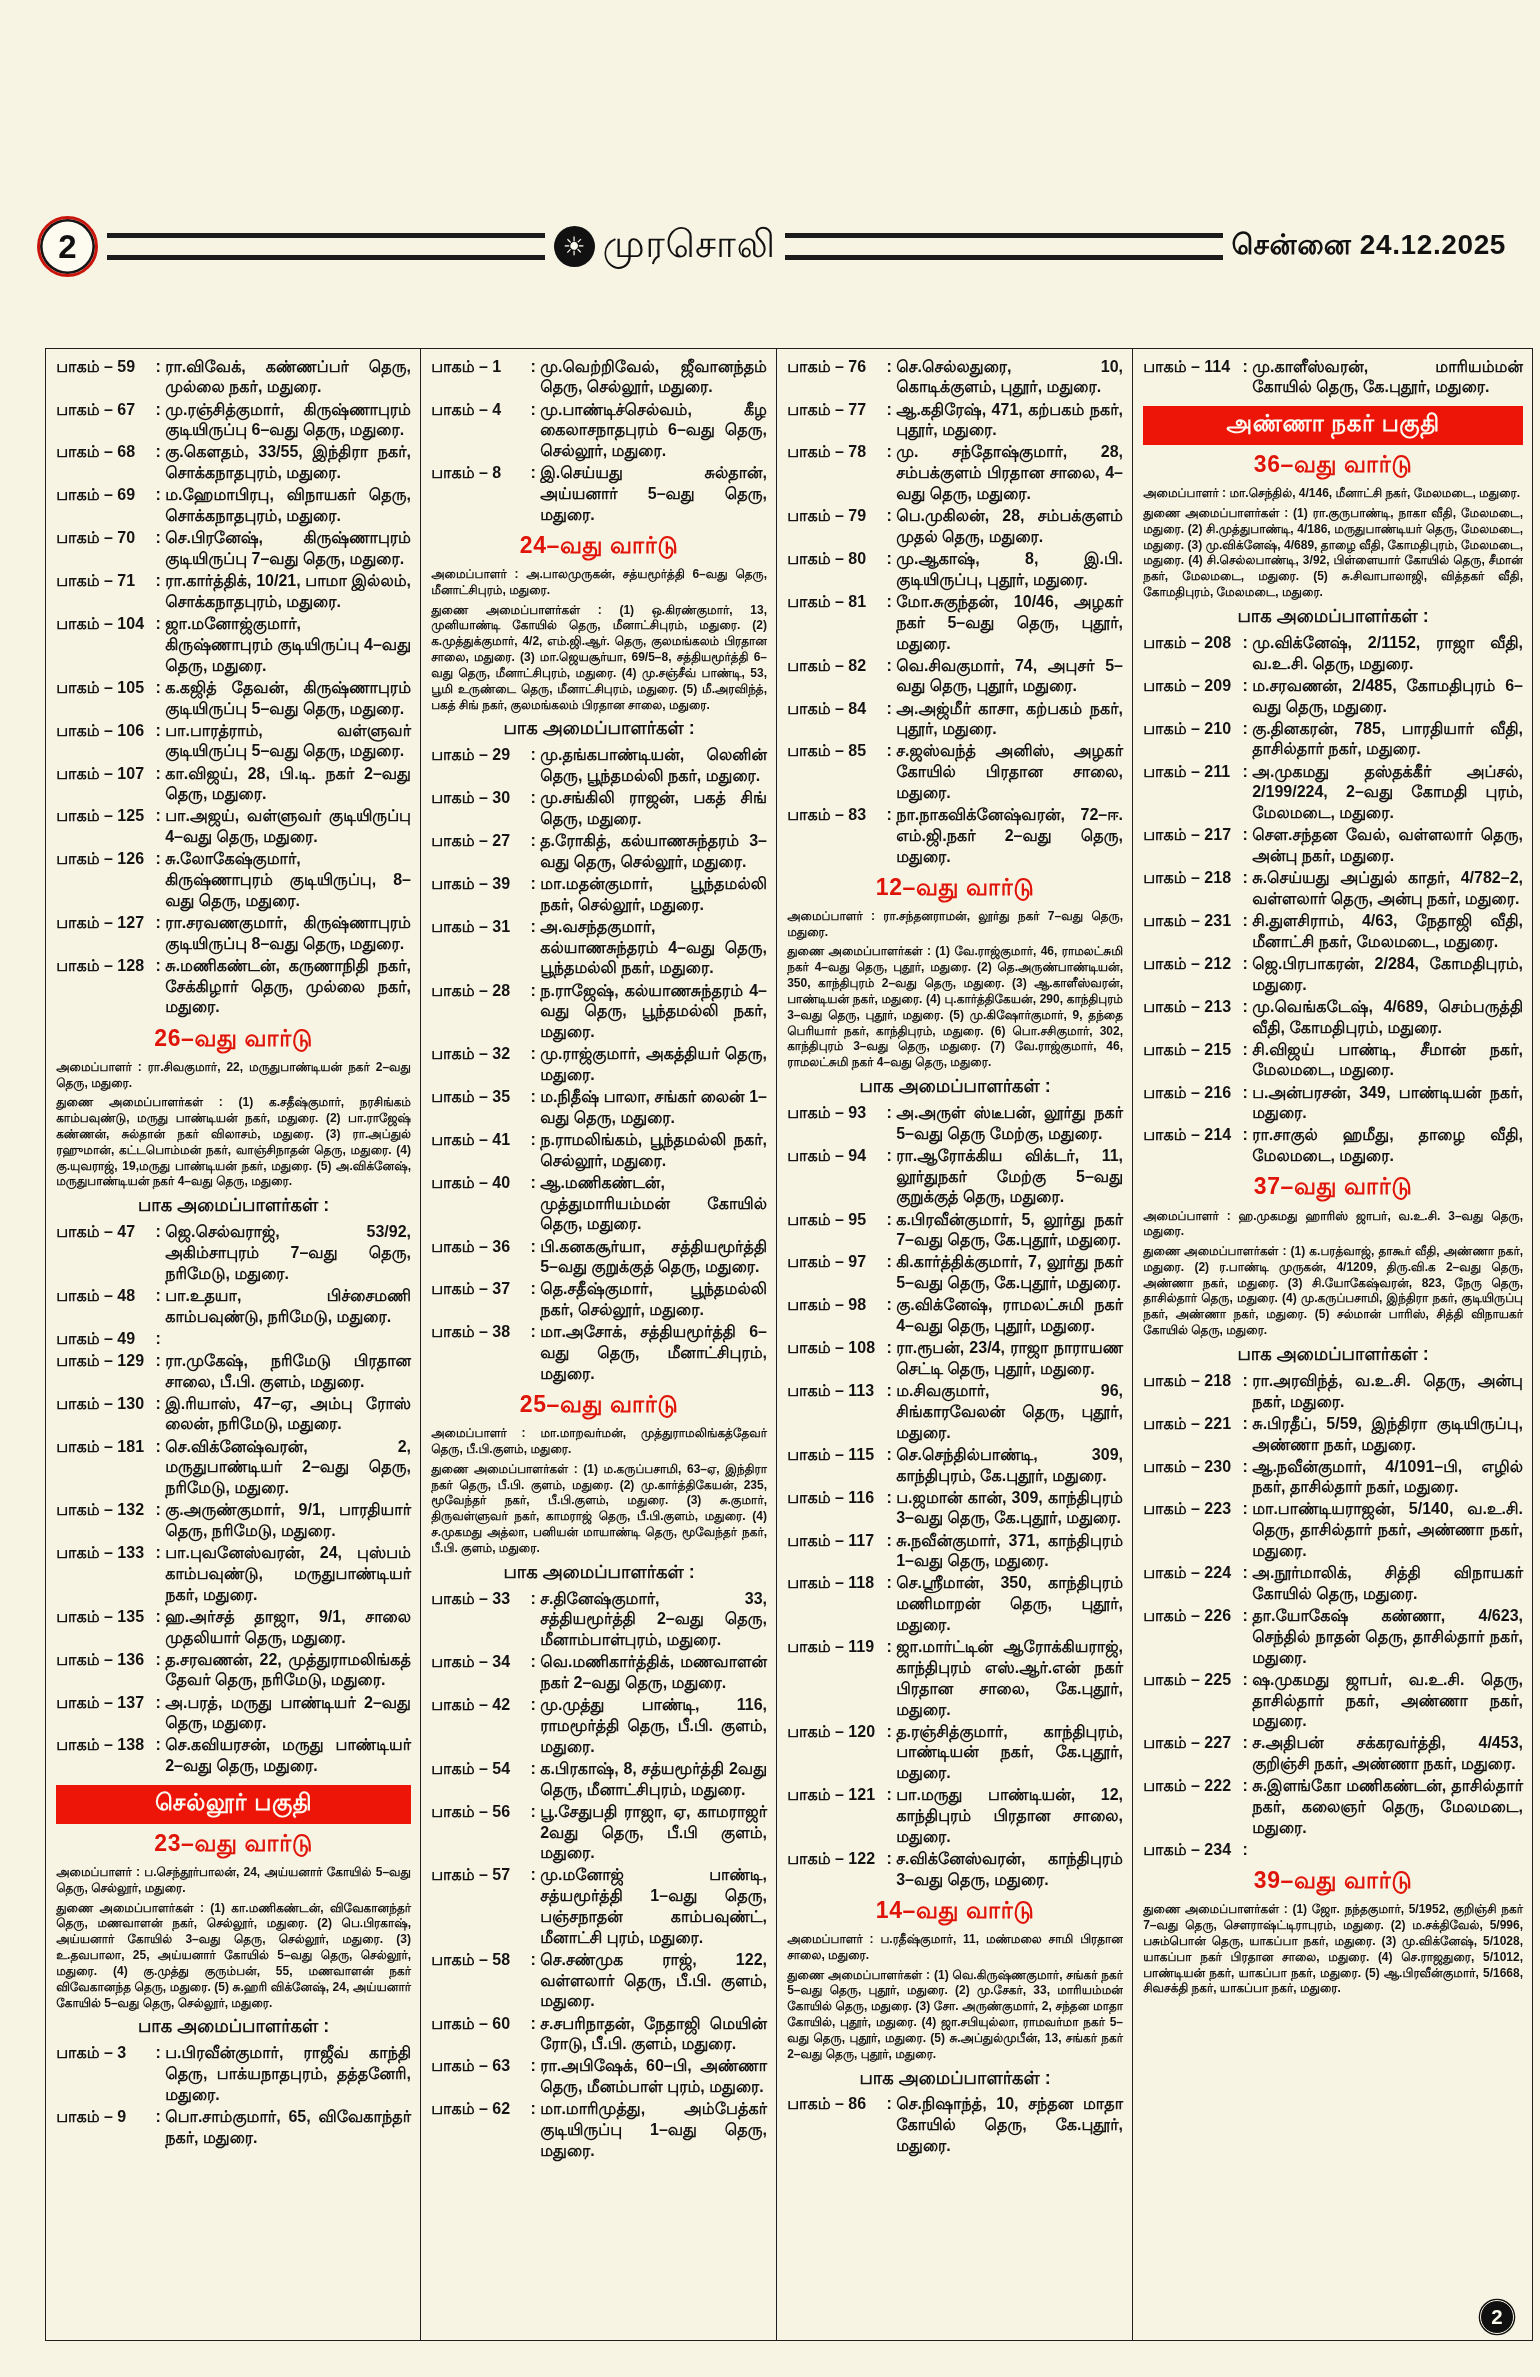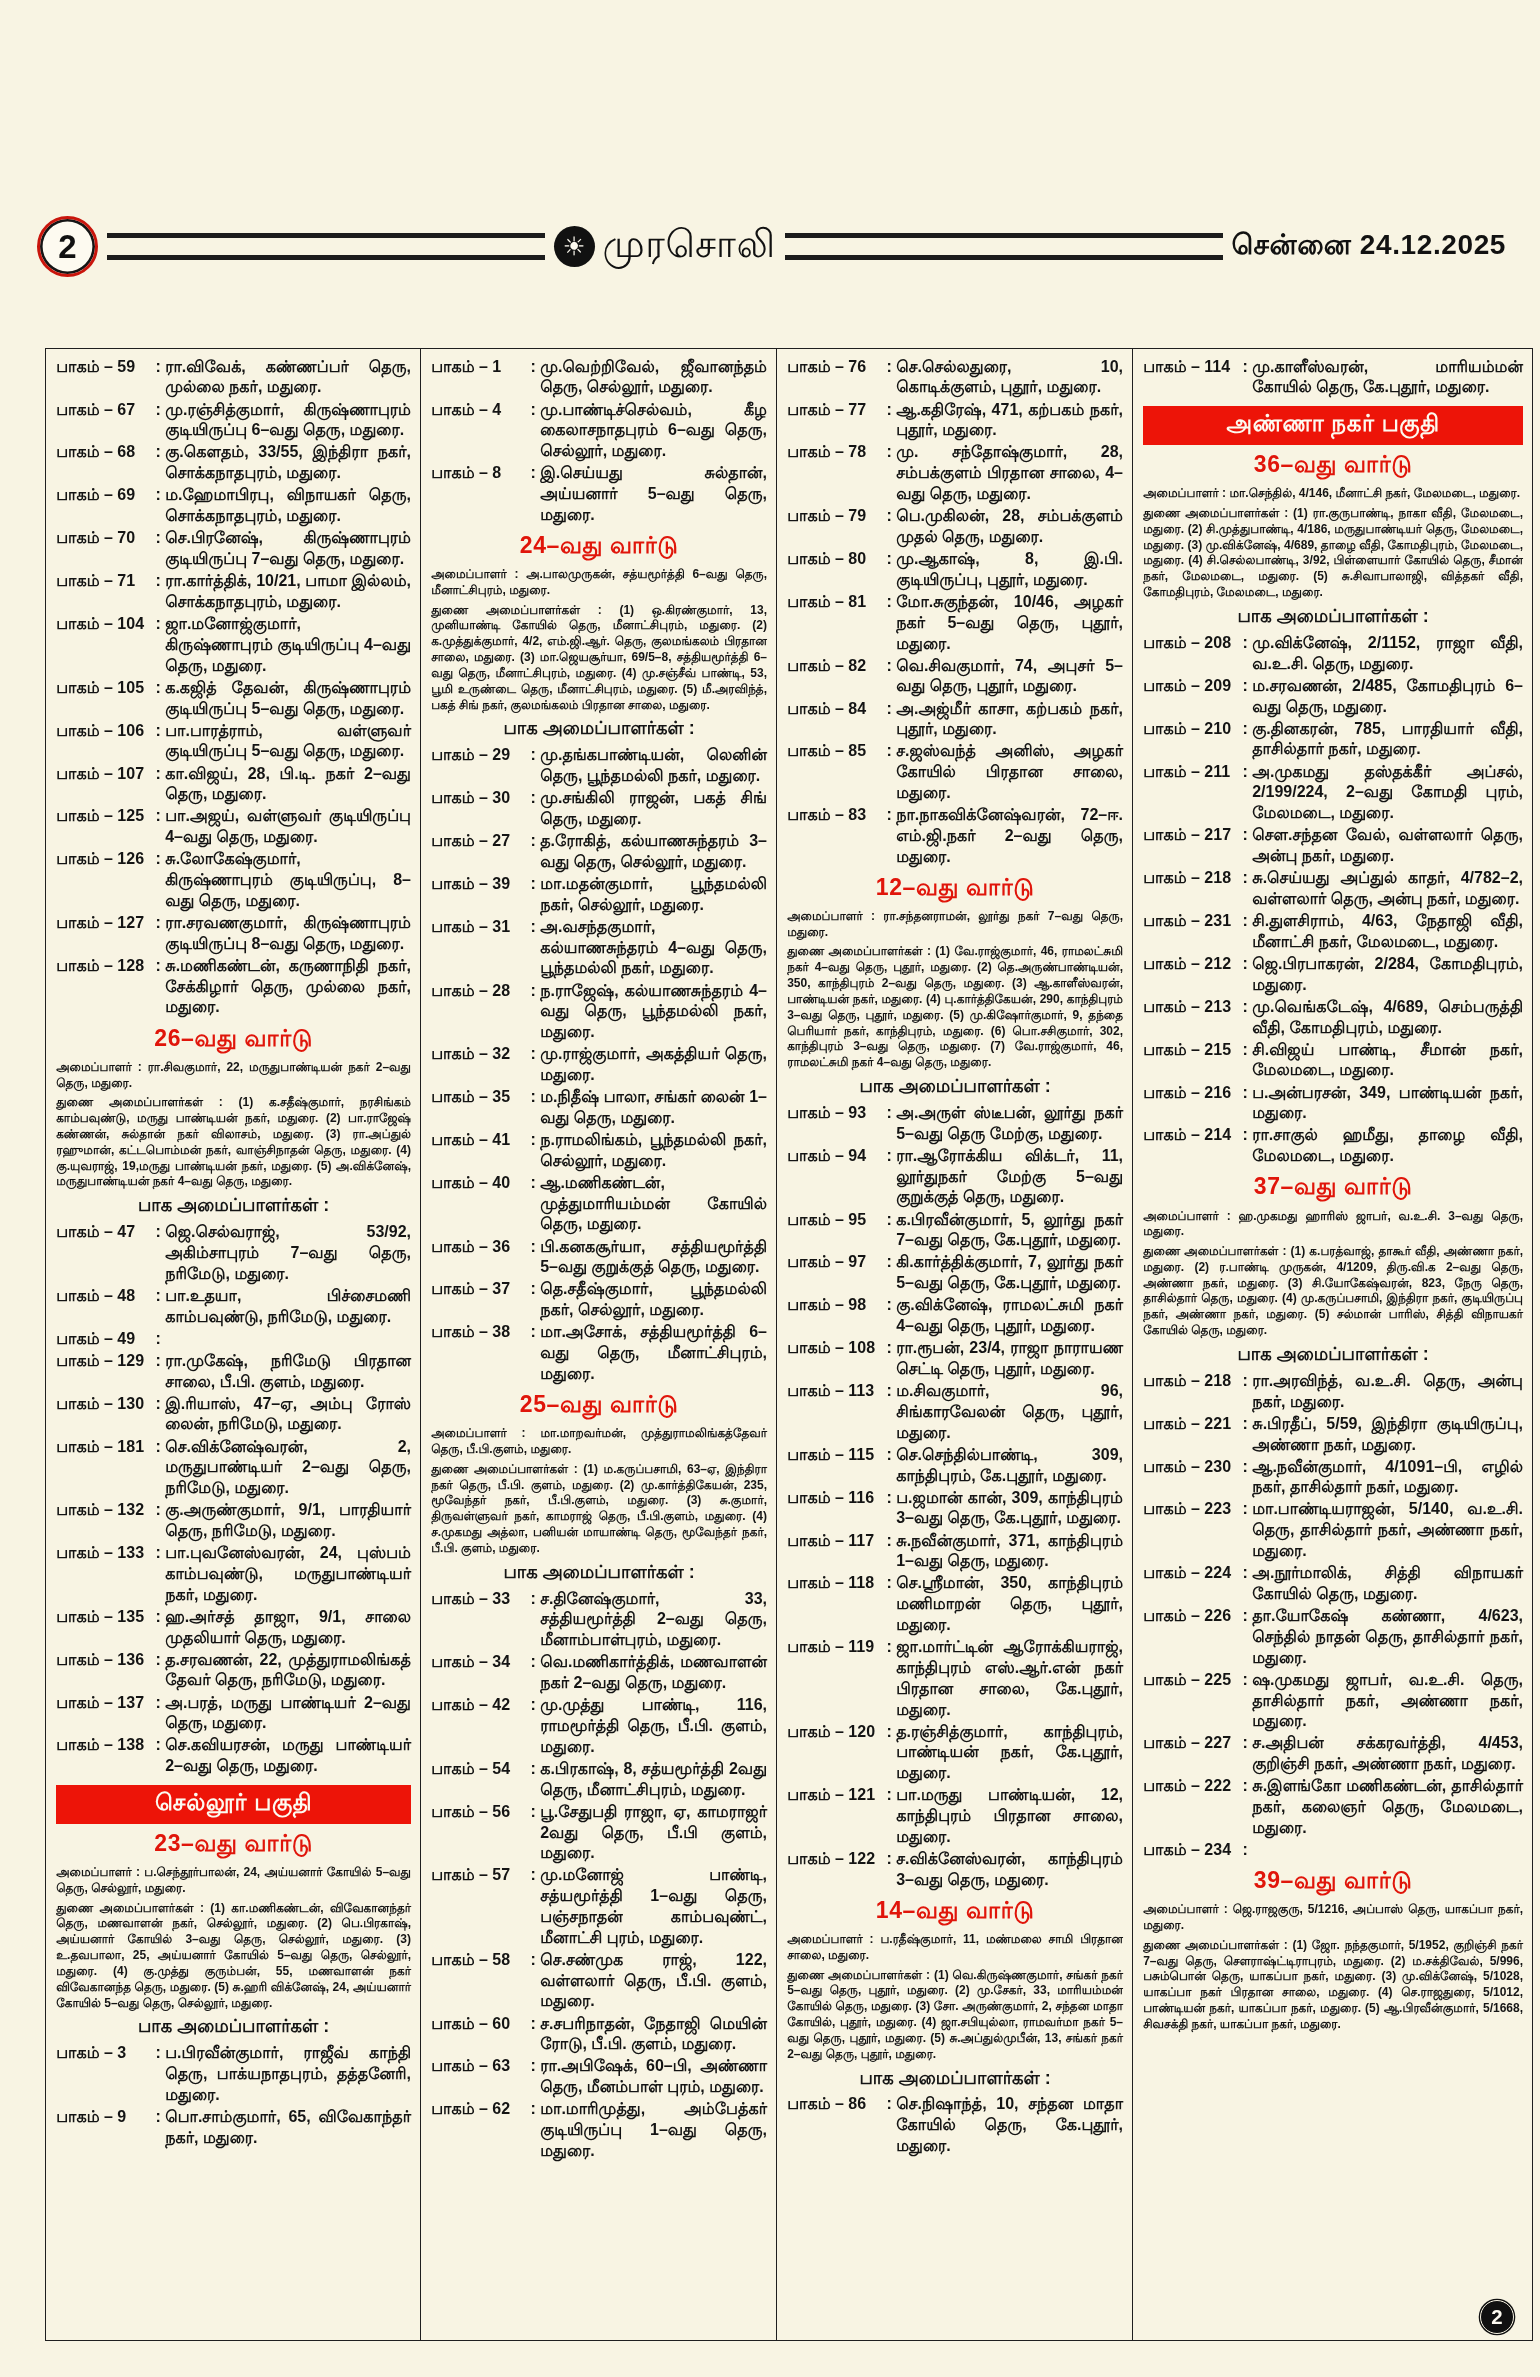--- a/index.html
+++ b/index.html
@@ -631,21 +631,20 @@
       <div class="entry">
         <span class="enum">பாகம் – 222</span>
         <span class="ecolon">:</span>
         <span class="etext">சு.இளங்கோ மணிகண்டன், தாசில்தார் நகர், கலைஞர் தெரு, மேலமடை, மதுரை.</span>
       </div>
       <div class="entry">
         <span class="enum">பாகம் – 234</span>
         <span class="ecolon">:</span>
       </div>
       <div class="ward-head">39–வது வார்டு</div>
-      <div class="para"><span class="plabel">அமைப்பாளர்</span> : ஜெ.ராஜகுரு, 5/1216, அப்பாஸ் தெரு, யாகப்பா நகர், மதுரை.</div>
       <div class="para"><span class="plabel">துணை அமைப்பாளர்கள்</span> : (1) ஜோ. நந்தகுமார், 5/1952, குறிஞ்சி நகர் 7–வது தெரு, சௌராஷ்ட்டிராபுரம், மதுரை. (2) ம.சக்திவேல், 5/996, பசும்பொன் தெரு, யாகப்பா நகர், மதுரை. (3) மு.விக்னேஷ், 5/1028, யாகப்பா நகர் பிரதான சாலை, மதுரை. (4) செ.ராஜதுரை, 5/1012, பாண்டியன் நகர், யாகப்பா நகர், மதுரை. (5) ஆ.பிரவீன்குமார், 5/1668, சிவசக்தி நகர், யாகப்பா நகர், மதுரை.</div>
     </div>
 </div>
 
 <div class="bottom-badge">
   <span>2</span>
 </div>
 
 
 </body></html>

